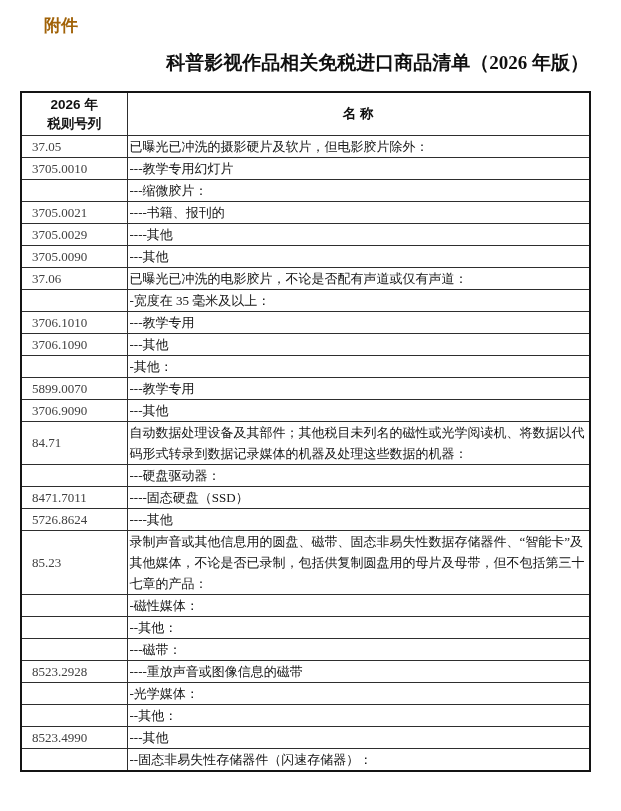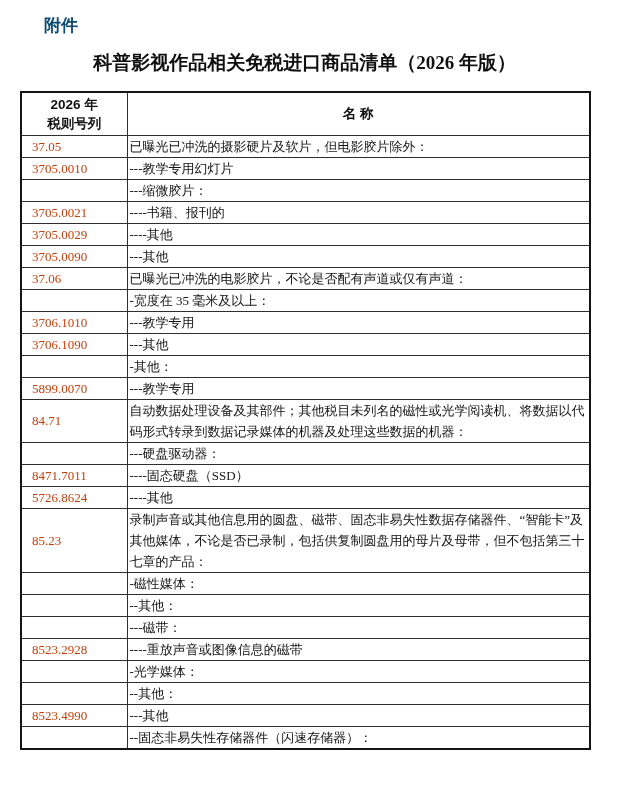--- a/index.html
+++ b/index.html
@@ -10,28 +10,28 @@
     font-family: "Liberation Serif", "DejaVu Serif", serif;
     color: #1c1c1c;
     overflow: hidden;
   }
   .attachment-label {
     position: absolute;
     left: 20px; top: 14px;
     font-family: Liberation Sans, sans-serif;
     font-weight: bold;
     font-size: 17px;
-    color: #0c4a6e;
+    color: #a16207;
     padding-left: 24px;
   }
   .doc-title {
     position: absolute;
     left: 20px; top: 50px;
     width: 569px;
-    text-align: center;
+    text-align: right;
     font-family: "Liberation Serif", "DejaVu Serif", serif;
     font-weight: bold;
     font-size: 19px;
     color: #0f0f0f;
     white-space: nowrap;
   }
   table.tariff-table {
     position: absolute;
     left: 20px; top: 91px;
     width: 569px;
@@ -53,21 +53,21 @@
     text-align: center;
     height: 43px;
     color: #111;
   }
   .tariff-table tr.data-row { height: 21.6px; }
   td.code-cell {
     padding: 0 2px 0 10px;
     font-size: 13px;
     line-height: 21px;
     text-align: left;
-    color: #c2410c;
+    color: #404040;
   }
   td.name-cell {
     padding: 0 4px 0 2px;
     font-size: 13px;
     line-height: 21px;
     text-align: left;
     color: #141414;
   }
 </style>
 </head>
@@ -134,20 +134,24 @@
       </tr>
       <tr class="data-row">
         <td class="code-cell"></td>
         <td class="name-cell">-其他：</td>
       </tr>
       <tr class="data-row">
         <td class="code-cell">5899.0070</td>
         <td class="name-cell">---教学专用</td>
       </tr>
       <tr class="data-row">
+        <td class="code-cell">3706.9090</td>
+        <td class="name-cell">---其他</td>
+      </tr>
+      <tr class="data-row">
         <td class="code-cell">84.71</td>
         <td class="name-cell">自动数据处理设备及其部件；其他税目未列名的磁性或光学阅读机、将数据以代码形式转录到数据记录媒体的机器及处理这些数据的机器：</td>
       </tr>
       <tr class="data-row">
         <td class="code-cell"></td>
         <td class="name-cell">---硬盘驱动器：</td>
       </tr>
       <tr class="data-row">
         <td class="code-cell">8471.7011</td>
         <td class="name-cell">----固态硬盘（SSD）</td>

